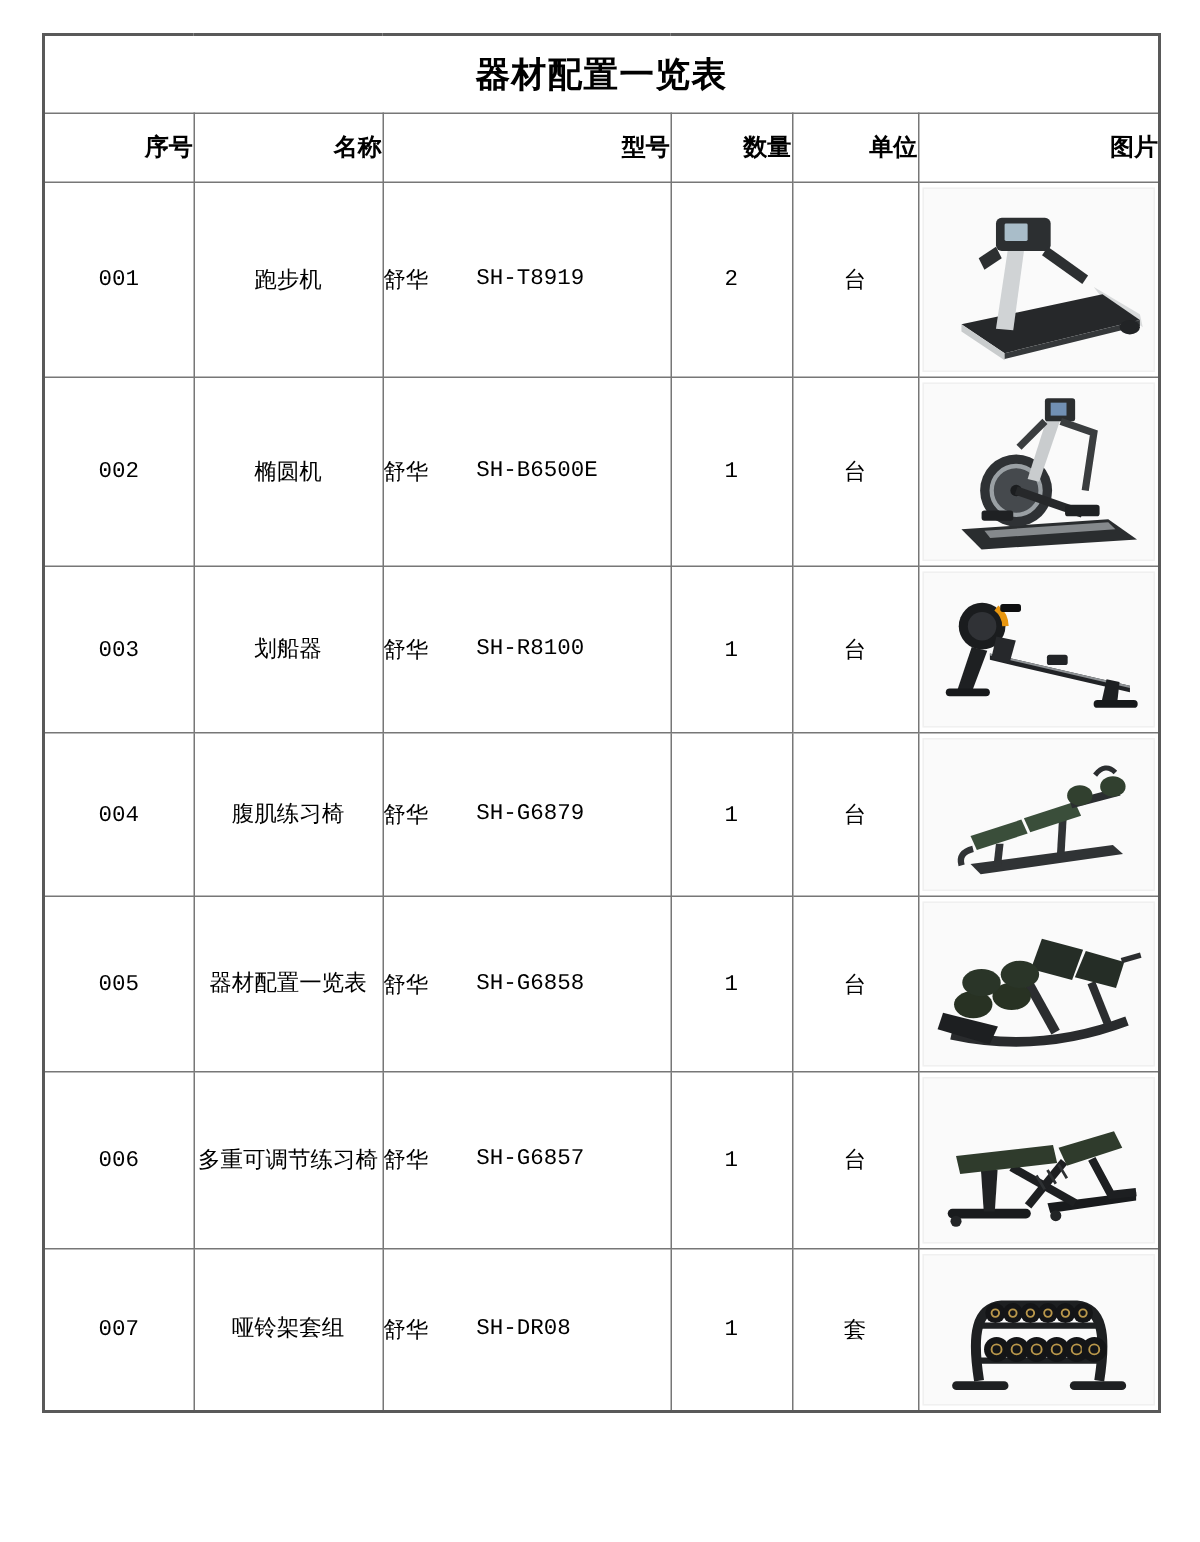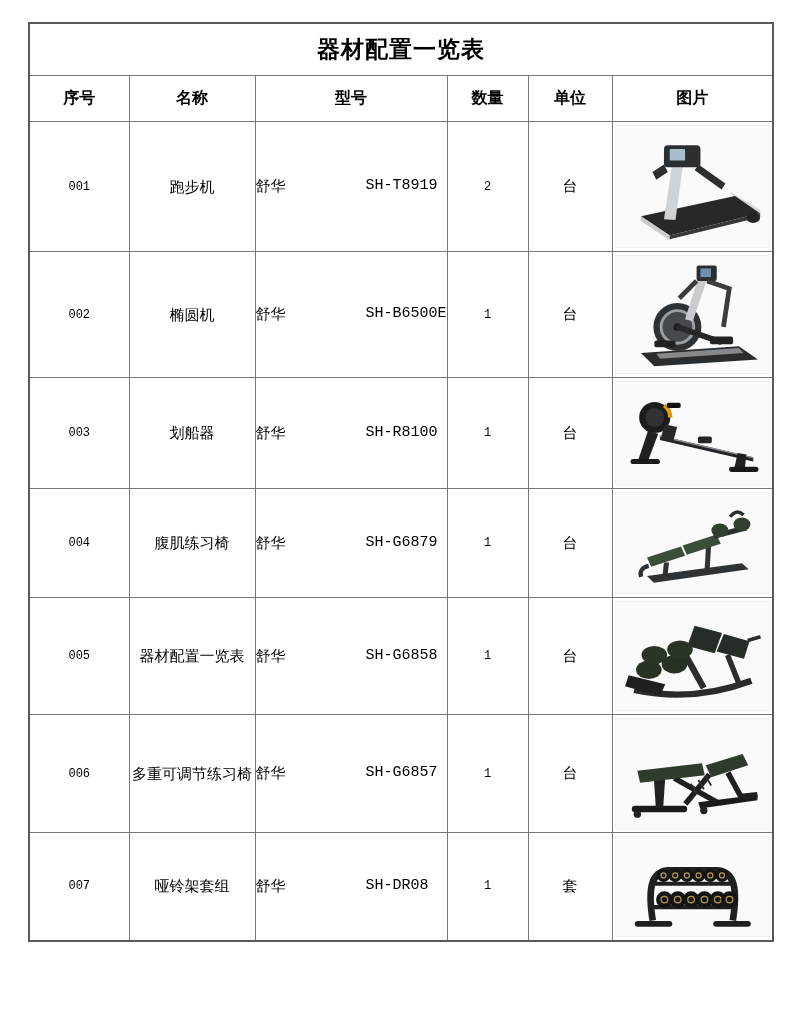--- a/index.html
+++ b/index.html
@@ -5,28 +5,28 @@
   html,body{margin:0;padding:0;background:#ffffff;}
   body{width:800px;height:1028px;position:relative;
        font-family:"Liberation Serif","DejaVu Serif",serif;color:#000;}
   .page{position:absolute;left:0;top:0;width:800px;height:1028px;background:#fff;}
   table.tbl{position:absolute;left:28px;top:22px;width:744px;
             border-collapse:collapse;table-layout:fixed;
             border:2px solid #595959;}
   .tbl td{border:1px solid #777;text-align:center;vertical-align:middle;
           padding:0;overflow:hidden;}
   .title-row td{height:51px;font-size:23px;font-weight:bold;letter-spacing:1px;}
-  .head-row td{height:45px;font-size:16px;font-weight:bold;}
-  td.c-no,td.c-qty{font-size:12px;font-family:"Liberation Mono","DejaVu Sans Mono",monospace;}
+  .head-row td{height:45px;font-size:16px;font-weight:bold;text-align:right;}
+  td.c-no,td.c-qty{font-size:15px;font-family:"Liberation Mono","DejaVu Sans Mono",monospace;}
   td.c-name{font-size:15px;line-height:46px;padding:0 0;margin-left:32px;}
   td.c-unit{font-size:15px;}
   td.c-model{font-size:15px;}
   .mwrap{display:flex;flex-direction:row;align-items:flex-start;gap:32px;}
   .mwrap .brand{font-size:15px;}
-  .mwrap .model{font-size:15px;font-family:"Liberation Mono","DejaVu Sans Mono",monospace;margin-left:48px;}
+  .mwrap .model{font-size:15px;font-family:"Liberation Mono","DejaVu Sans Mono",monospace;}
   td.c-photo{position:relative;}
   .photo{position:absolute;left:2px;top:3px;right:2px;bottom:3px;
          background:#fafafa;border:1px solid #f0f0f0;
          display:flex;align-items:center;justify-content:center;}
   .photo svg{width:100%;height:100%;}
   .r1{height:130px}.r2{height:126px}.r3{height:111px}.r4{height:109px}
   .r5{height:117px}.r6{height:118px}.r7{height:108px}
   .footer-row td{height:60px;font-size:15px;font-weight:bold;}
 </style>
 </head>

